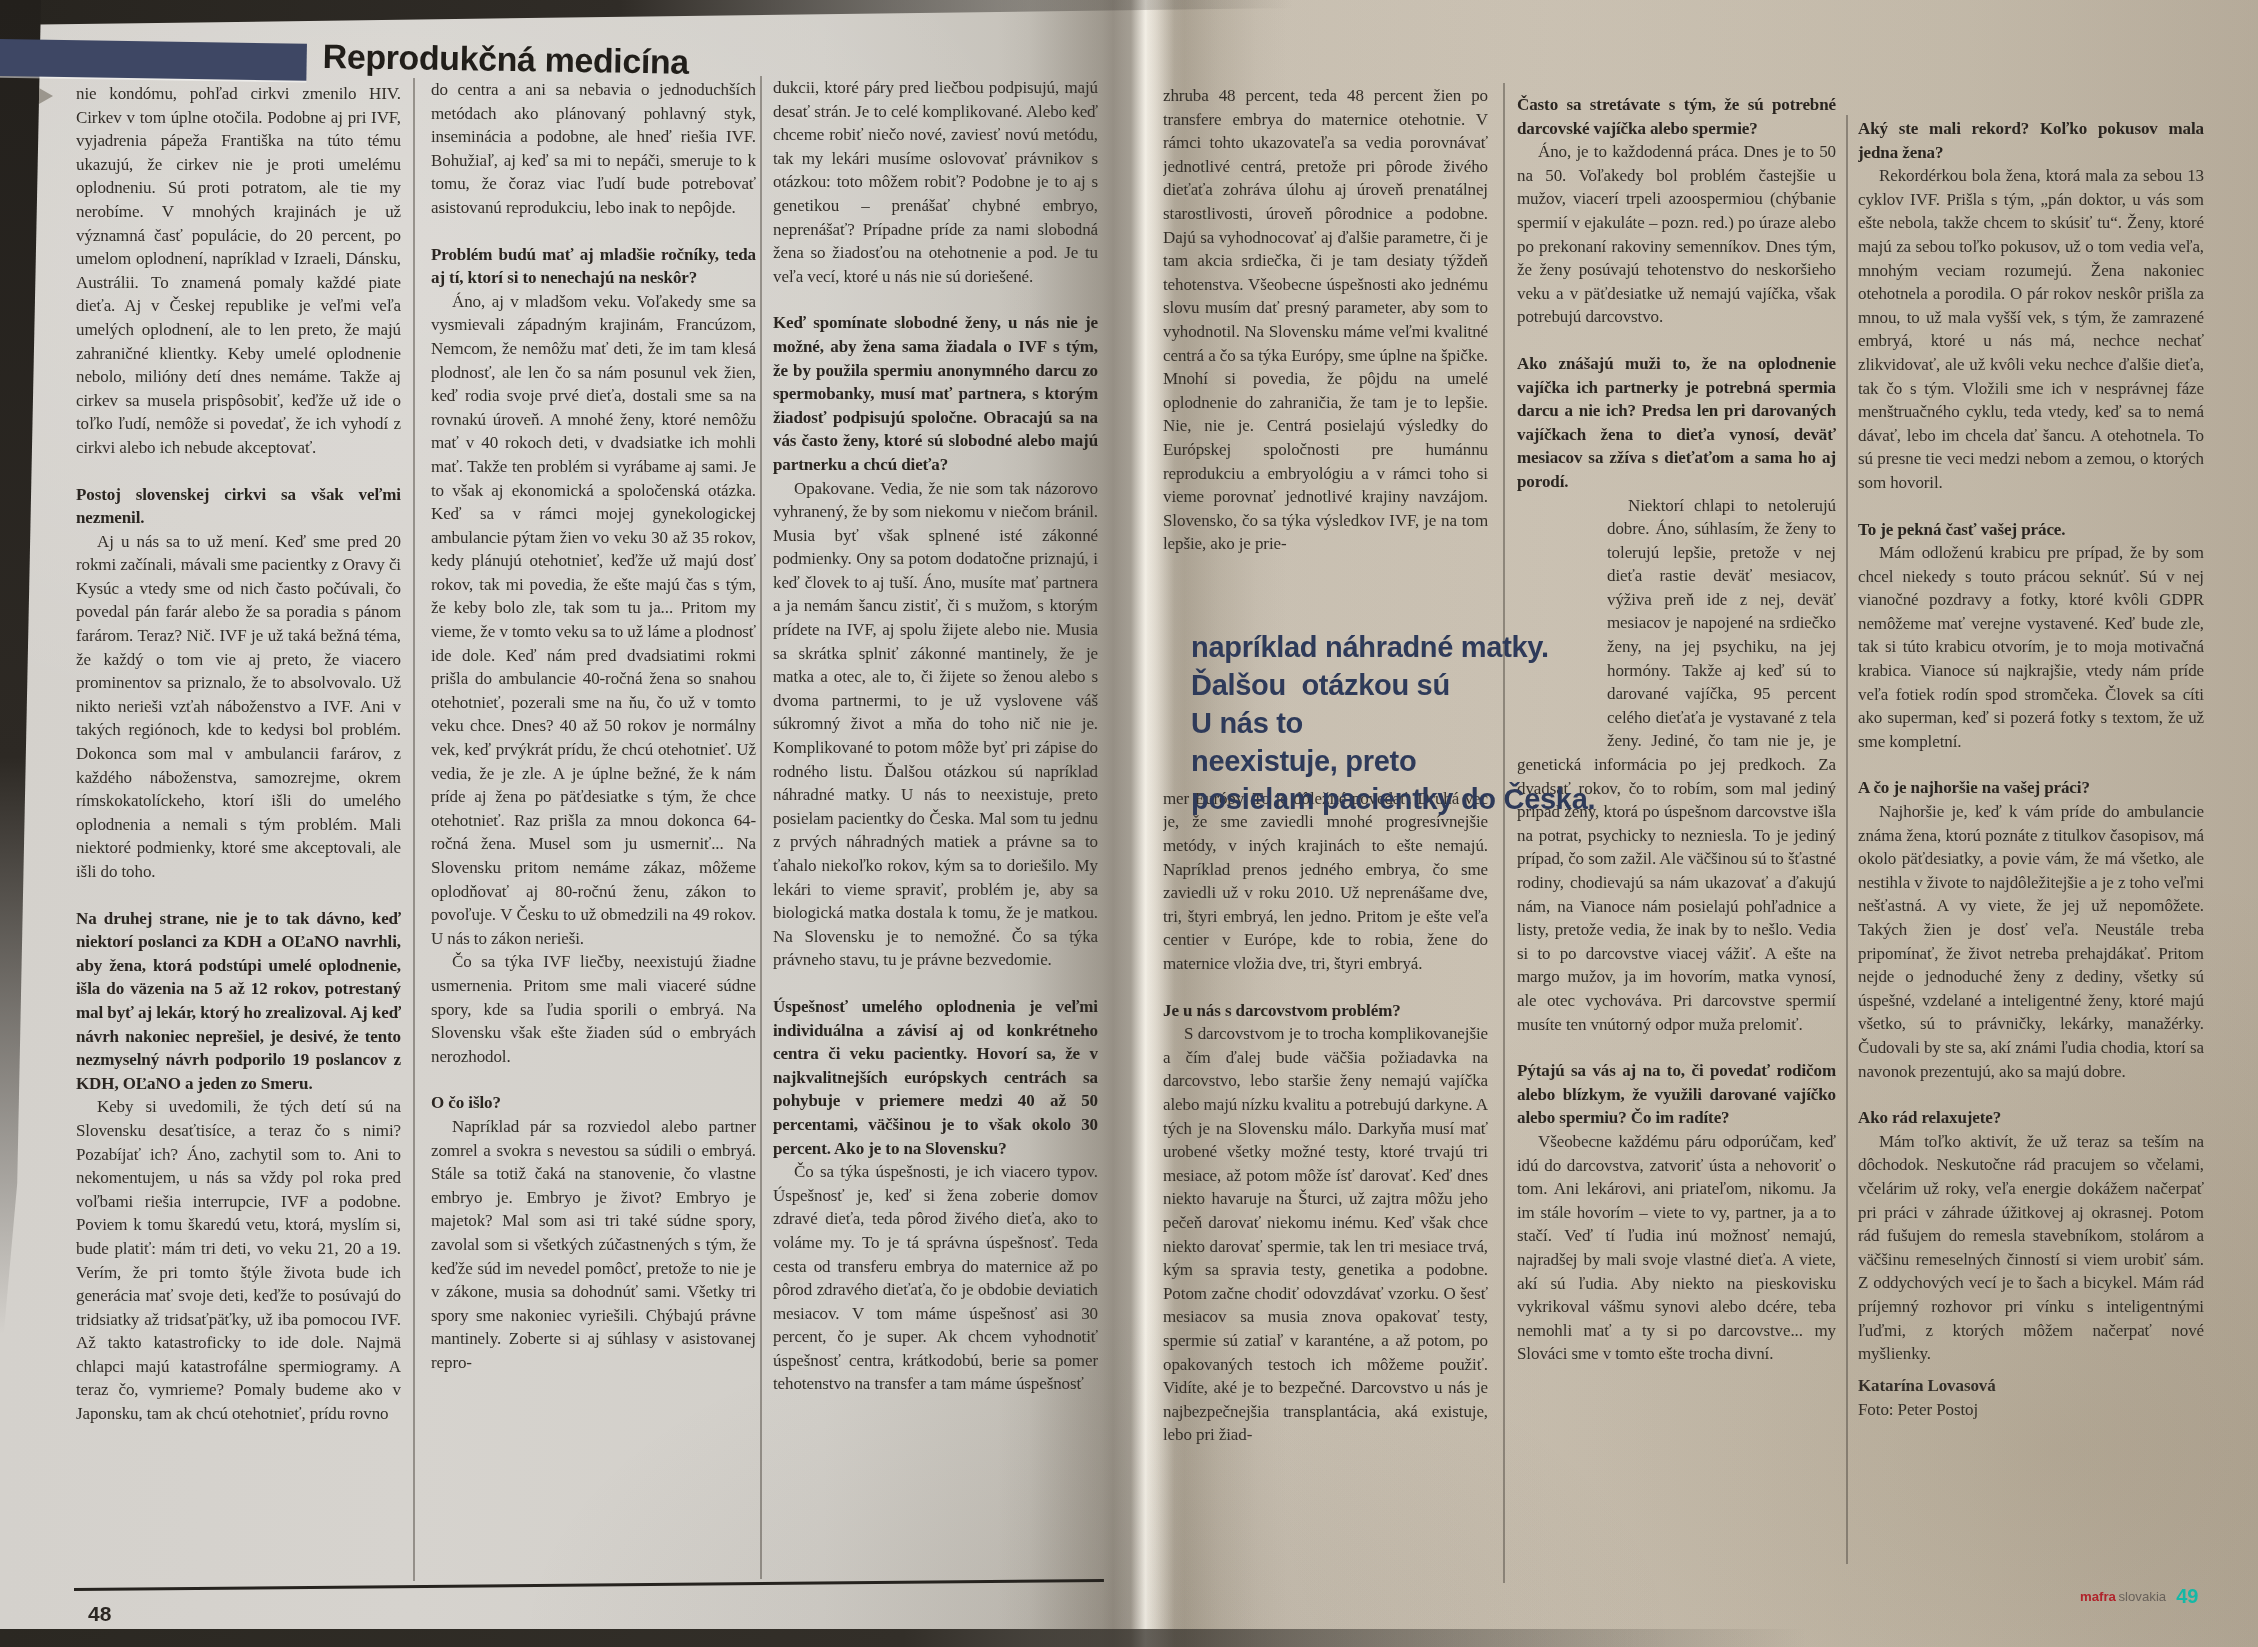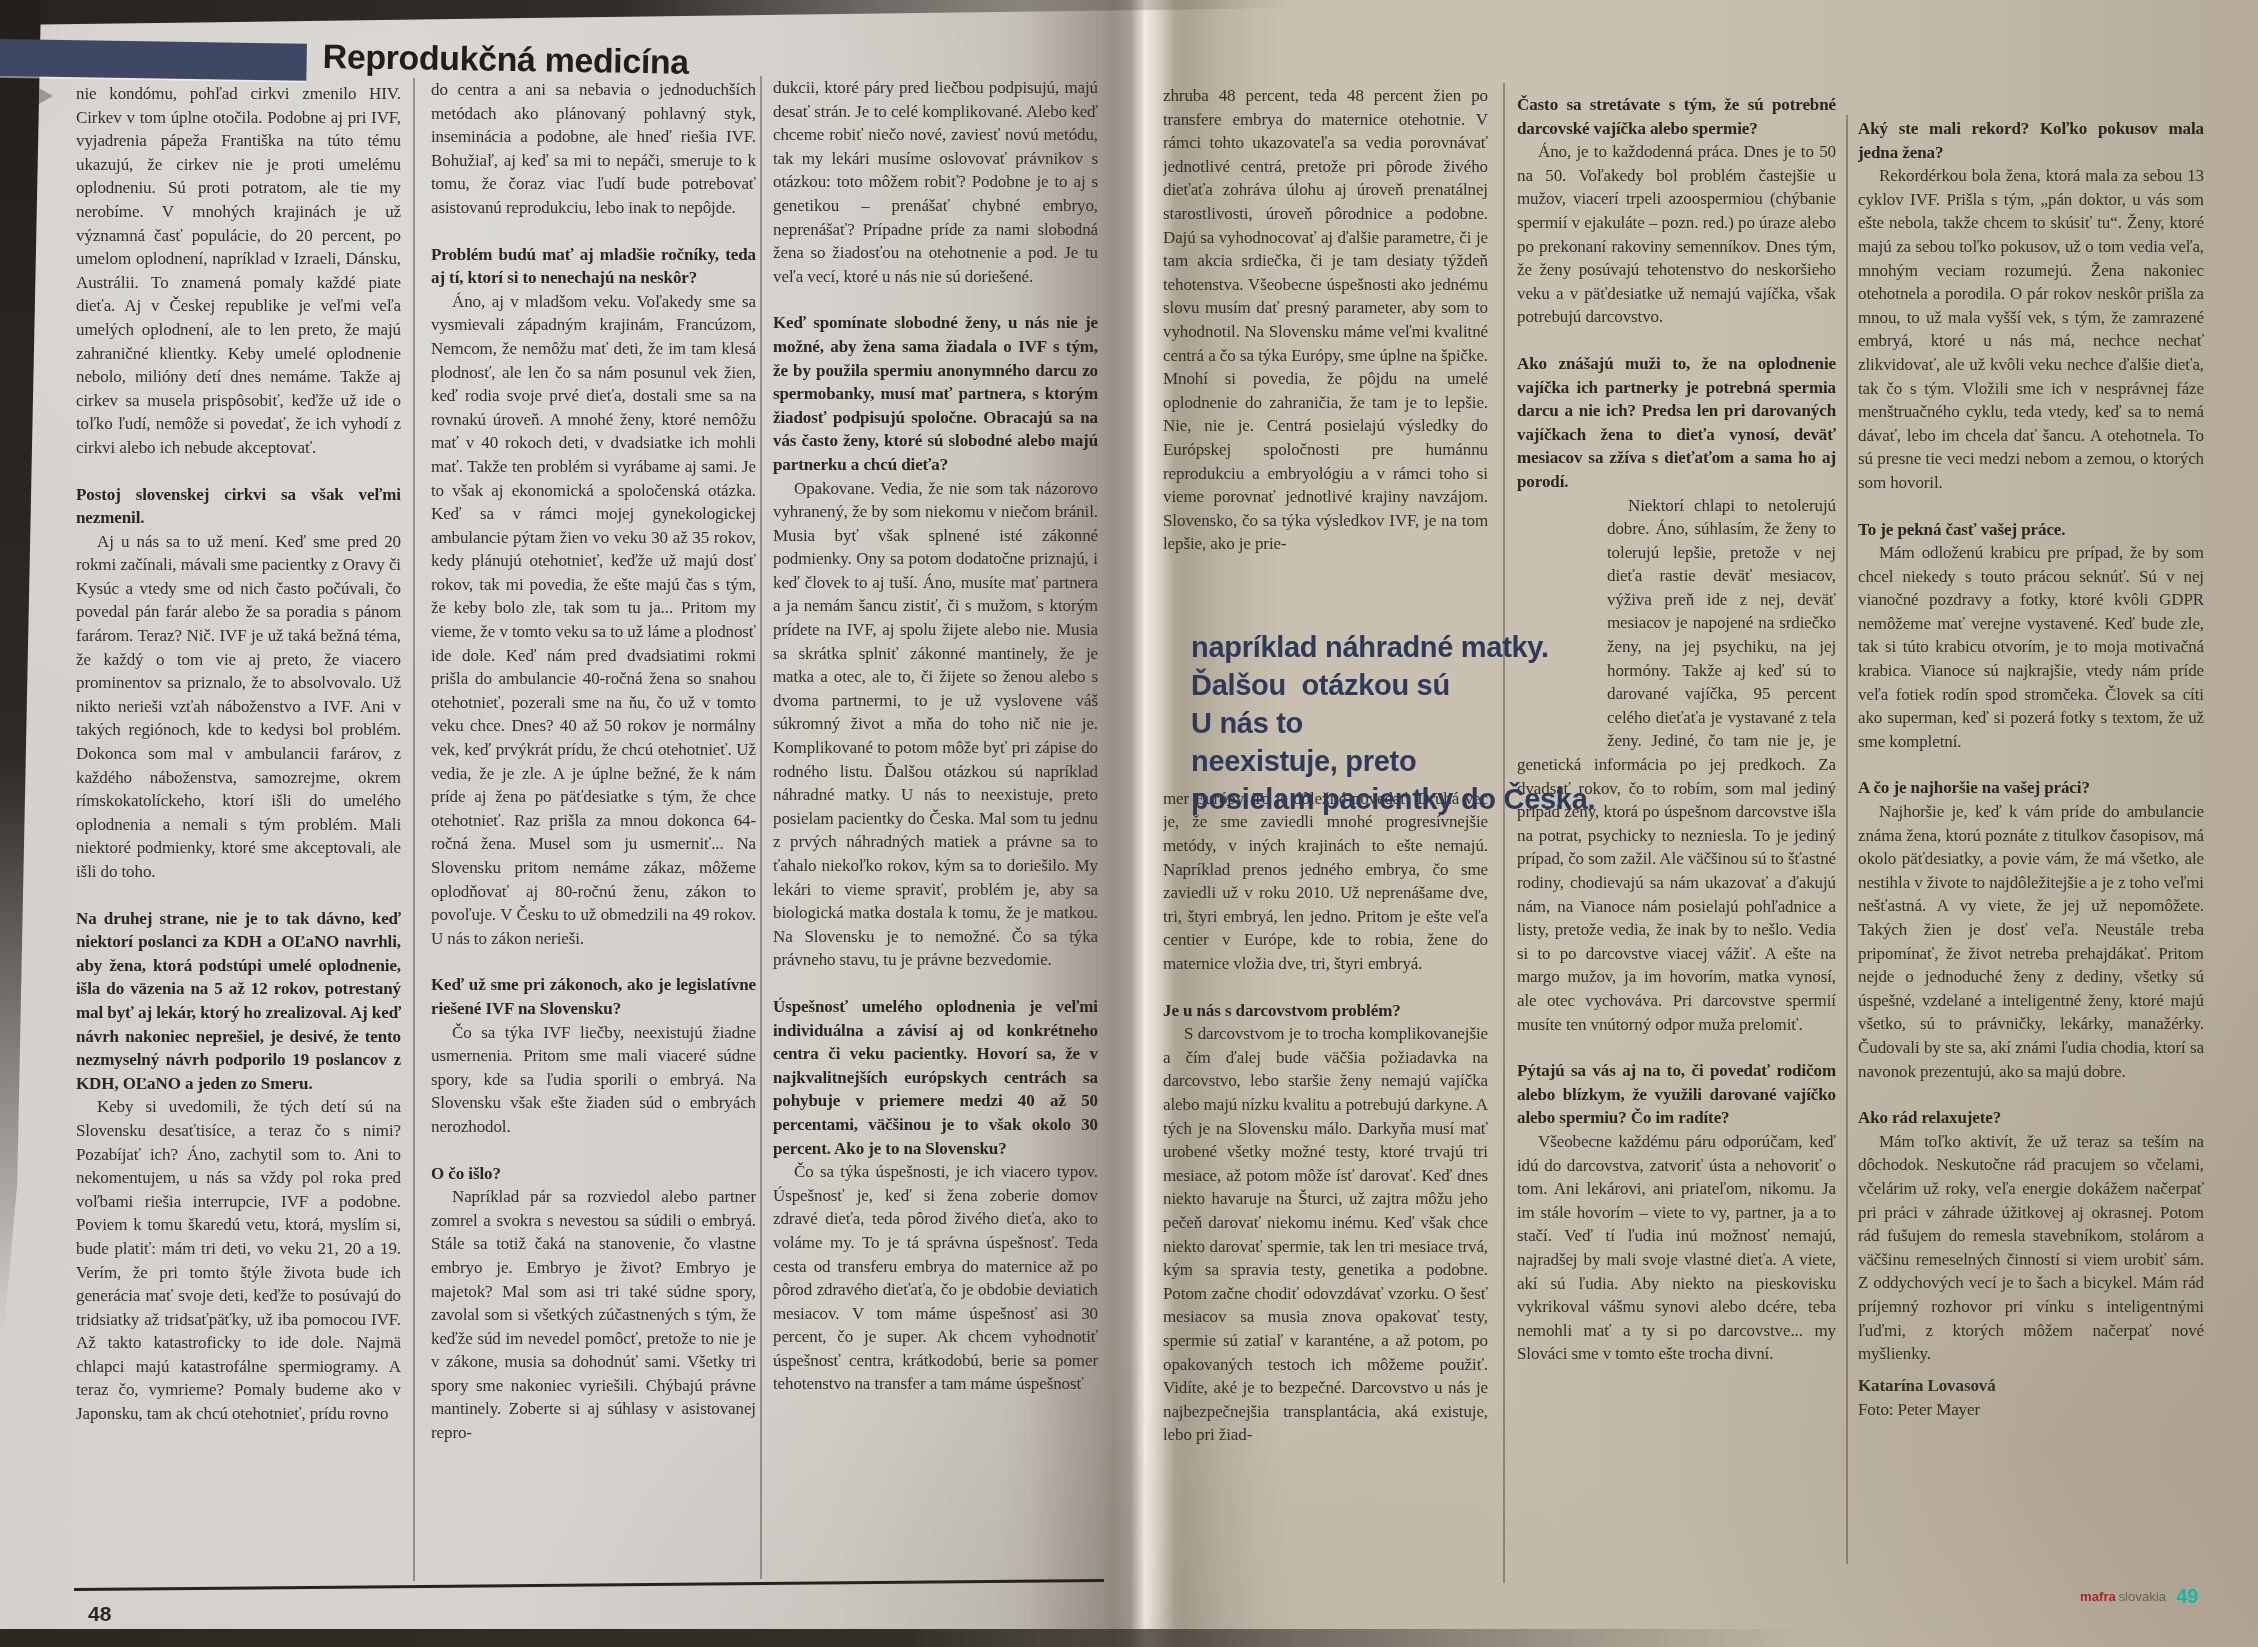--- a/index.html
+++ b/index.html
@@ -97,21 +97,20 @@
         <p class="p">nie kondómu, pohľad cirkvi zmenilo HIV. Cirkev v tom úplne otočila. Podobne aj pri IVF, vyjadrenia pápeža Františka na túto tému ukazujú, že cirkev nie je proti umelému oplodneniu. Sú proti potratom, ale tie my nerobíme. V mnohých krajinách je už významná časť populácie, do 20 percent, po umelom oplodnení, napríklad v Izraeli, Dánsku, Austrálii. To znamená pomaly každé piate dieťa. Aj v Českej republike je veľmi veľa umelých oplodnení, ale to len preto, že majú zahraničné klientky. Keby umelé oplodnenie nebolo, milióny detí dnes nemáme. Takže aj cirkev sa musela prispôsobiť, keďže už ide o toľko ľudí, nemôže si povedať, že ich vyhodí z cirkvi alebo ich nebude akceptovať.</p>
         <p class="q">Postoj slovenskej cirkvi sa však veľmi nezmenil.</p>
         <p class="p ind">Aj u nás sa to už mení. Keď sme pred 20 rokmi začínali, mávali sme pacientky z Oravy či Kysúc a vtedy sme od nich často počúvali, čo povedal pán farár alebo že sa poradia s pánom farárom. Teraz? Nič. IVF je už taká bežná téma, že každý o tom vie aj preto, že viacero prominentov sa priznalo, že to absolvovalo. Už nikto nerieši vzťah náboženstvo a IVF. Ani v takých regiónoch, kde to kedysi bol problém. Dokonca som mal v ambulancii farárov, z každého náboženstva, samozrejme, okrem rímskokatolíckeho, ktorí išli do umelého oplodnenia a nemali s tým problém. Mali niektoré podmienky, ktoré sme akceptovali, ale išli do toho.</p>
         <p class="q">Na druhej strane, nie je to tak dávno, keď niektorí poslanci za KDH a OĽaNO navrhli, aby žena, ktorá podstúpi umelé oplodnenie, išla do väzenia na 5 až 12 rokov, potrestaný mal byť aj lekár, ktorý ho zrealizoval. Aj keď návrh nakoniec neprešiel, je desivé, že tento nezmyselný návrh podporilo 19 poslancov z KDH, OĽaNO a jeden zo Smeru.</p>
         <p class="p ind">Keby si uvedomili, že tých detí sú na Slovensku desaťtisíce, a teraz čo s nimi? Pozabíjať ich? Áno, zachytil som to. Ani to nekomentujem, u nás sa vždy pol roka pred voľbami riešia interrupcie, IVF a podobne. Poviem k tomu škaredú vetu, ktorá, myslím si, bude platiť: mám tri deti, vo veku 21, 20 a 19. Verím, že pri tomto štýle života bude ich generácia mať svoje deti, keďže to posúvajú do tridsiatky až tridsaťpäťky, už iba pomocou IVF. Až takto katastroficky to ide dole. Najmä chlapci majú katastrofálne spermiogramy. A teraz čo, vymrieme? Pomaly budeme ako v Japonsku, tam ak chcú otehotnieť, prídu rovno</p>
       </div>
       <div class="col col2">
         <p class="p">do centra a ani sa nebavia o jednoduchších metódach ako plánovaný pohlavný styk, inseminácia a podobne, ale hneď riešia IVF. Bohužiaľ, aj keď sa mi to nepáči, smeruje to k tomu, že čoraz viac ľudí bude potrebovať asistovanú reprodukciu, lebo inak to nepôjde.</p>
         <p class="q">Problém budú mať aj mladšie ročníky, teda aj tí, ktorí si to nenechajú na neskôr?</p>
         <p class="p ind">Áno, aj v mladšom veku. Voľakedy sme sa vysmievali západným krajinám, Francúzom, Nemcom, že nemôžu mať deti, že im tam klesá plodnosť, ale len čo sa nám posunul vek žien, keď rodia svoje prvé dieťa, dostali sme sa na rovnakú úroveň. A mnohé ženy, ktoré nemôžu mať v 40 rokoch deti, v dvadsiatke ich mohli mať. Takže ten problém si vyrábame aj sami. Je to však aj ekonomická a spoločenská otázka. Keď sa v rámci mojej gynekologickej ambulancie pýtam žien vo veku 30 až 35 rokov, kedy plánujú otehotnieť, keďže už majú dosť rokov, tak mi povedia, že ešte majú čas s tým, že keby bolo zle, tak som tu ja... Pritom my vieme, že v tomto veku sa to už láme a plodnosť ide dole. Keď nám pred dvadsiatimi rokmi prišla do ambulancie 40-ročná žena so snahou otehotnieť, pozerali sme na ňu, čo už v tomto veku chce. Dnes? 40 až 50 rokov je normálny vek, keď prvýkrát prídu, že chcú otehotnieť. Už vedia, že je zle. A je úplne bežné, že k nám príde aj žena po päťdesiatke s tým, že chce otehotnieť. Raz prišla za mnou dokonca 64-ročná žena. Musel som ju usmerniť... Na Slovensku pritom nemáme zákaz, môžeme oplodňovať aj 80-ročnú ženu, zákon to povoľuje. V Česku to už obmedzili na 49 rokov. U nás to zákon nerieši.</p>
-        <p class="q">Keď už sme pri zákonoch, ako je legislatívne riešené IVF na Slovensku?</p>
         <p class="p ind">Čo sa týka IVF liečby, neexistujú žiadne usmernenia. Pritom sme mali viaceré súdne spory, kde sa ľudia sporili o embryá. Na Slovensku však ešte žiaden súd o embryách nerozhodol.</p>
         <p class="q">O čo išlo?</p>
         <p class="p ind">Napríklad pár sa rozviedol alebo partner zomrel a svokra s nevestou sa súdili o embryá. Stále sa totiž čaká na stanovenie, čo vlastne embryo je. Embryo je život? Embryo je majetok? Mal som asi tri také súdne spory, zavolal som si všetkých zúčastnených s tým, že keďže súd im nevedel pomôcť, pretože to nie je v zákone, musia sa dohodnúť sami. Všetky tri spory sme nakoniec vyriešili. Chýbajú právne mantinely. Zoberte si aj súhlasy v asistovanej repro-</p>
       </div>
       <div class="col col3">
         <p class="p">dukcii, ktoré páry pred liečbou podpisujú, majú desať strán. Je to celé komplikované. Alebo keď chceme robiť niečo nové, zaviesť novú metódu, tak my lekári musíme oslovovať právnikov s otázkou: toto môžem robiť? Podobne je to aj s genetikou – prenášať chybné embryo, neprenášať? Prípadne príde za nami slobodná žena so žiadosťou na otehotnenie a pod. Je tu veľa vecí, ktoré u nás nie sú doriešené.</p>
         <p class="q">Keď spomínate slobodné ženy, u nás nie je možné, aby žena sama žiadala o IVF s tým, že by použila spermiu anonymného darcu zo spermobanky, musí mať partnera, s ktorým žiadosť podpisujú spoločne. Obracajú sa na vás často ženy, ktoré sú slobodné alebo majú partnerku a chcú dieťa?</p>
         <p class="p ind">Opakovane. Vedia, že nie som tak názorovo vyhranený, že by som niekomu v niečom bránil. Musia byť však splnené isté zákonné podmienky. Ony sa potom dodatočne priznajú, i keď človek to aj tuší. Áno, musíte mať partnera a ja nemám šancu zistiť, či s mužom, s ktorým prídete na IVF, aj spolu žijete alebo nie. Musia sa skrátka splniť zákonné mantinely, že je matka a otec, ale to, či žijete so ženou alebo s dvoma partnermi, to je už vyslovene váš súkromný život a mňa do toho nič nie je. Komplikované to potom môže byť pri zápise do rodného listu. Ďalšou otázkou sú napríklad náhradné matky. U nás to neexistuje, preto posielam pacientky do Česka. Mal som tu jednu z prvých náhradných matiek a právne sa to ťahalo niekoľko rokov, kým sa to doriešilo. My lekári to vieme spraviť, problém je, aby sa biologická matka dostala k tomu, že je matkou. Na Slovensku je to nemožné. Čo sa týka právneho stavu, tu je právne bezvedomie.</p>
         <p class="q">Úspešnosť umelého oplodnenia je veľmi individuálna a závisí aj od konkrétneho centra či veku pacientky. Hovorí sa, že v najkvalitnejších európskych centrách sa pohybuje v priemere medzi 40 až 50 percentami, väčšinou je to však okolo 30 percent. Ako je to na Slovensku?</p>
         <p class="p ind">Čo sa týka úspešnosti, je ich viacero typov. Úspešnosť je, keď si žena zoberie domov zdravé dieťa, teda pôrod živého dieťa, ako to voláme my. To je tá správna úspešnosť. Teda cesta od transferu embrya do maternice až po pôrod zdravého dieťaťa, čo je obdobie deviatich mesiacov. V tom máme úspešnosť asi 30 percent, čo je super. Ak chcem vyhodnotiť úspešnosť centra, krátkodobú, berie sa pomer tehotenstvo na transfer a tam máme úspešnosť</p>
@@ -135,21 +134,21 @@
       <div class="col col6">
         <p class="q">Aký ste mali rekord? Koľko pokusov mala jedna žena?</p>
         <p class="p ind">Rekordérkou bola žena, ktorá mala za sebou 13 cyklov IVF. Prišla s tým, „pán doktor, u vás som ešte nebola, takže chcem to skúsiť tu“. Ženy, ktoré majú za sebou toľko pokusov, už o tom vedia veľa, mnohým veciam rozumejú. Žena nakoniec otehotnela a porodila. O pár rokov neskôr prišla za mnou, to už mala vyšší vek, s tým, že zamrazené embryá, ktoré u nás má, nechce nechať zlikvidovať, ale už kvôli veku nechce ďalšie dieťa, tak čo s tým. Vložili sme ich v nesprávnej fáze menštruačného cyklu, teda vtedy, keď sa to nemá dávať, lebo im chcela dať šancu. A otehotnela. To sú presne tie veci medzi nebom a zemou, o ktorých som hovoril.</p>
         <p class="q">To je pekná časť vašej práce.</p>
         <p class="p ind">Mám odloženú krabicu pre prípad, že by som chcel niekedy s touto prácou seknúť. Sú v nej vianočné pozdravy a fotky, ktoré kvôli GDPR nemôžeme mať verejne vystavené. Keď bude zle, tak si túto krabicu otvorím, je to moja motivačná krabica. Vianoce sú najkrajšie, vtedy nám príde veľa fotiek rodín spod stromčeka. Človek sa cíti ako superman, keď si pozerá fotky s textom, že už sme kompletní.</p>
         <p class="q">A čo je najhoršie na vašej práci?</p>
         <p class="p ind">Najhoršie je, keď k vám príde do ambulancie známa žena, ktorú poznáte z titulkov časopisov, má okolo päťdesiatky, a povie vám, že má všetko, ale nestihla v živote to najdôležitejšie a je z toho veľmi nešťastná. A vy viete, že jej už nepomôžete. Takých žien je dosť veľa. Neustále treba pripomínať, že život netreba prehajdákať. Pritom nejde o jednoduché ženy z dediny, všetky sú úspešné, vzdelané a inteligentné ženy, ktoré majú všetko, sú to právničky, lekárky, manažérky. Čudovali by ste sa, akí známi ľudia chodia, ktorí sa navonok prezentujú, ako sa majú dobre.</p>
         <p class="q">Ako rád relaxujete?</p>
         <p class="p ind">Mám toľko aktivít, že už teraz sa teším na dôchodok. Neskutočne rád pracujem so včelami, včelárim už roky, veľa energie dokážem načerpať pri práci v záhrade úžitkovej aj okrasnej. Potom rád fušujem do remesla stavebníkom, stolárom a väčšinu remeselných činností si viem urobiť sám. Z oddychových vecí je to šach a bicykel. Mám rád príjemný rozhovor pri vínku s inteligentnými ľuďmi, z ktorých môžem načerpať nové myšlienky.</p>
         <div class="byline">Katarína Lovasová</div>
-        <div class="byline photo">Foto: Peter Mayer</div>
+        <div class="byline photo">Foto: Peter Postoj</div>
       </div>
     </div>
 
   <div class="pullquote" id="pullquote">
       <div class="pq-line">napríklad náhradné matky.</div>
       <div class="pq-line">Ďalšou  otázkou sú</div>
       <div class="pq-line">U nás to</div>
       <div class="pq-line">neexistuje, preto</div>
       <div class="pq-line">posielam pacientky do Česka.</div>
     </div>

